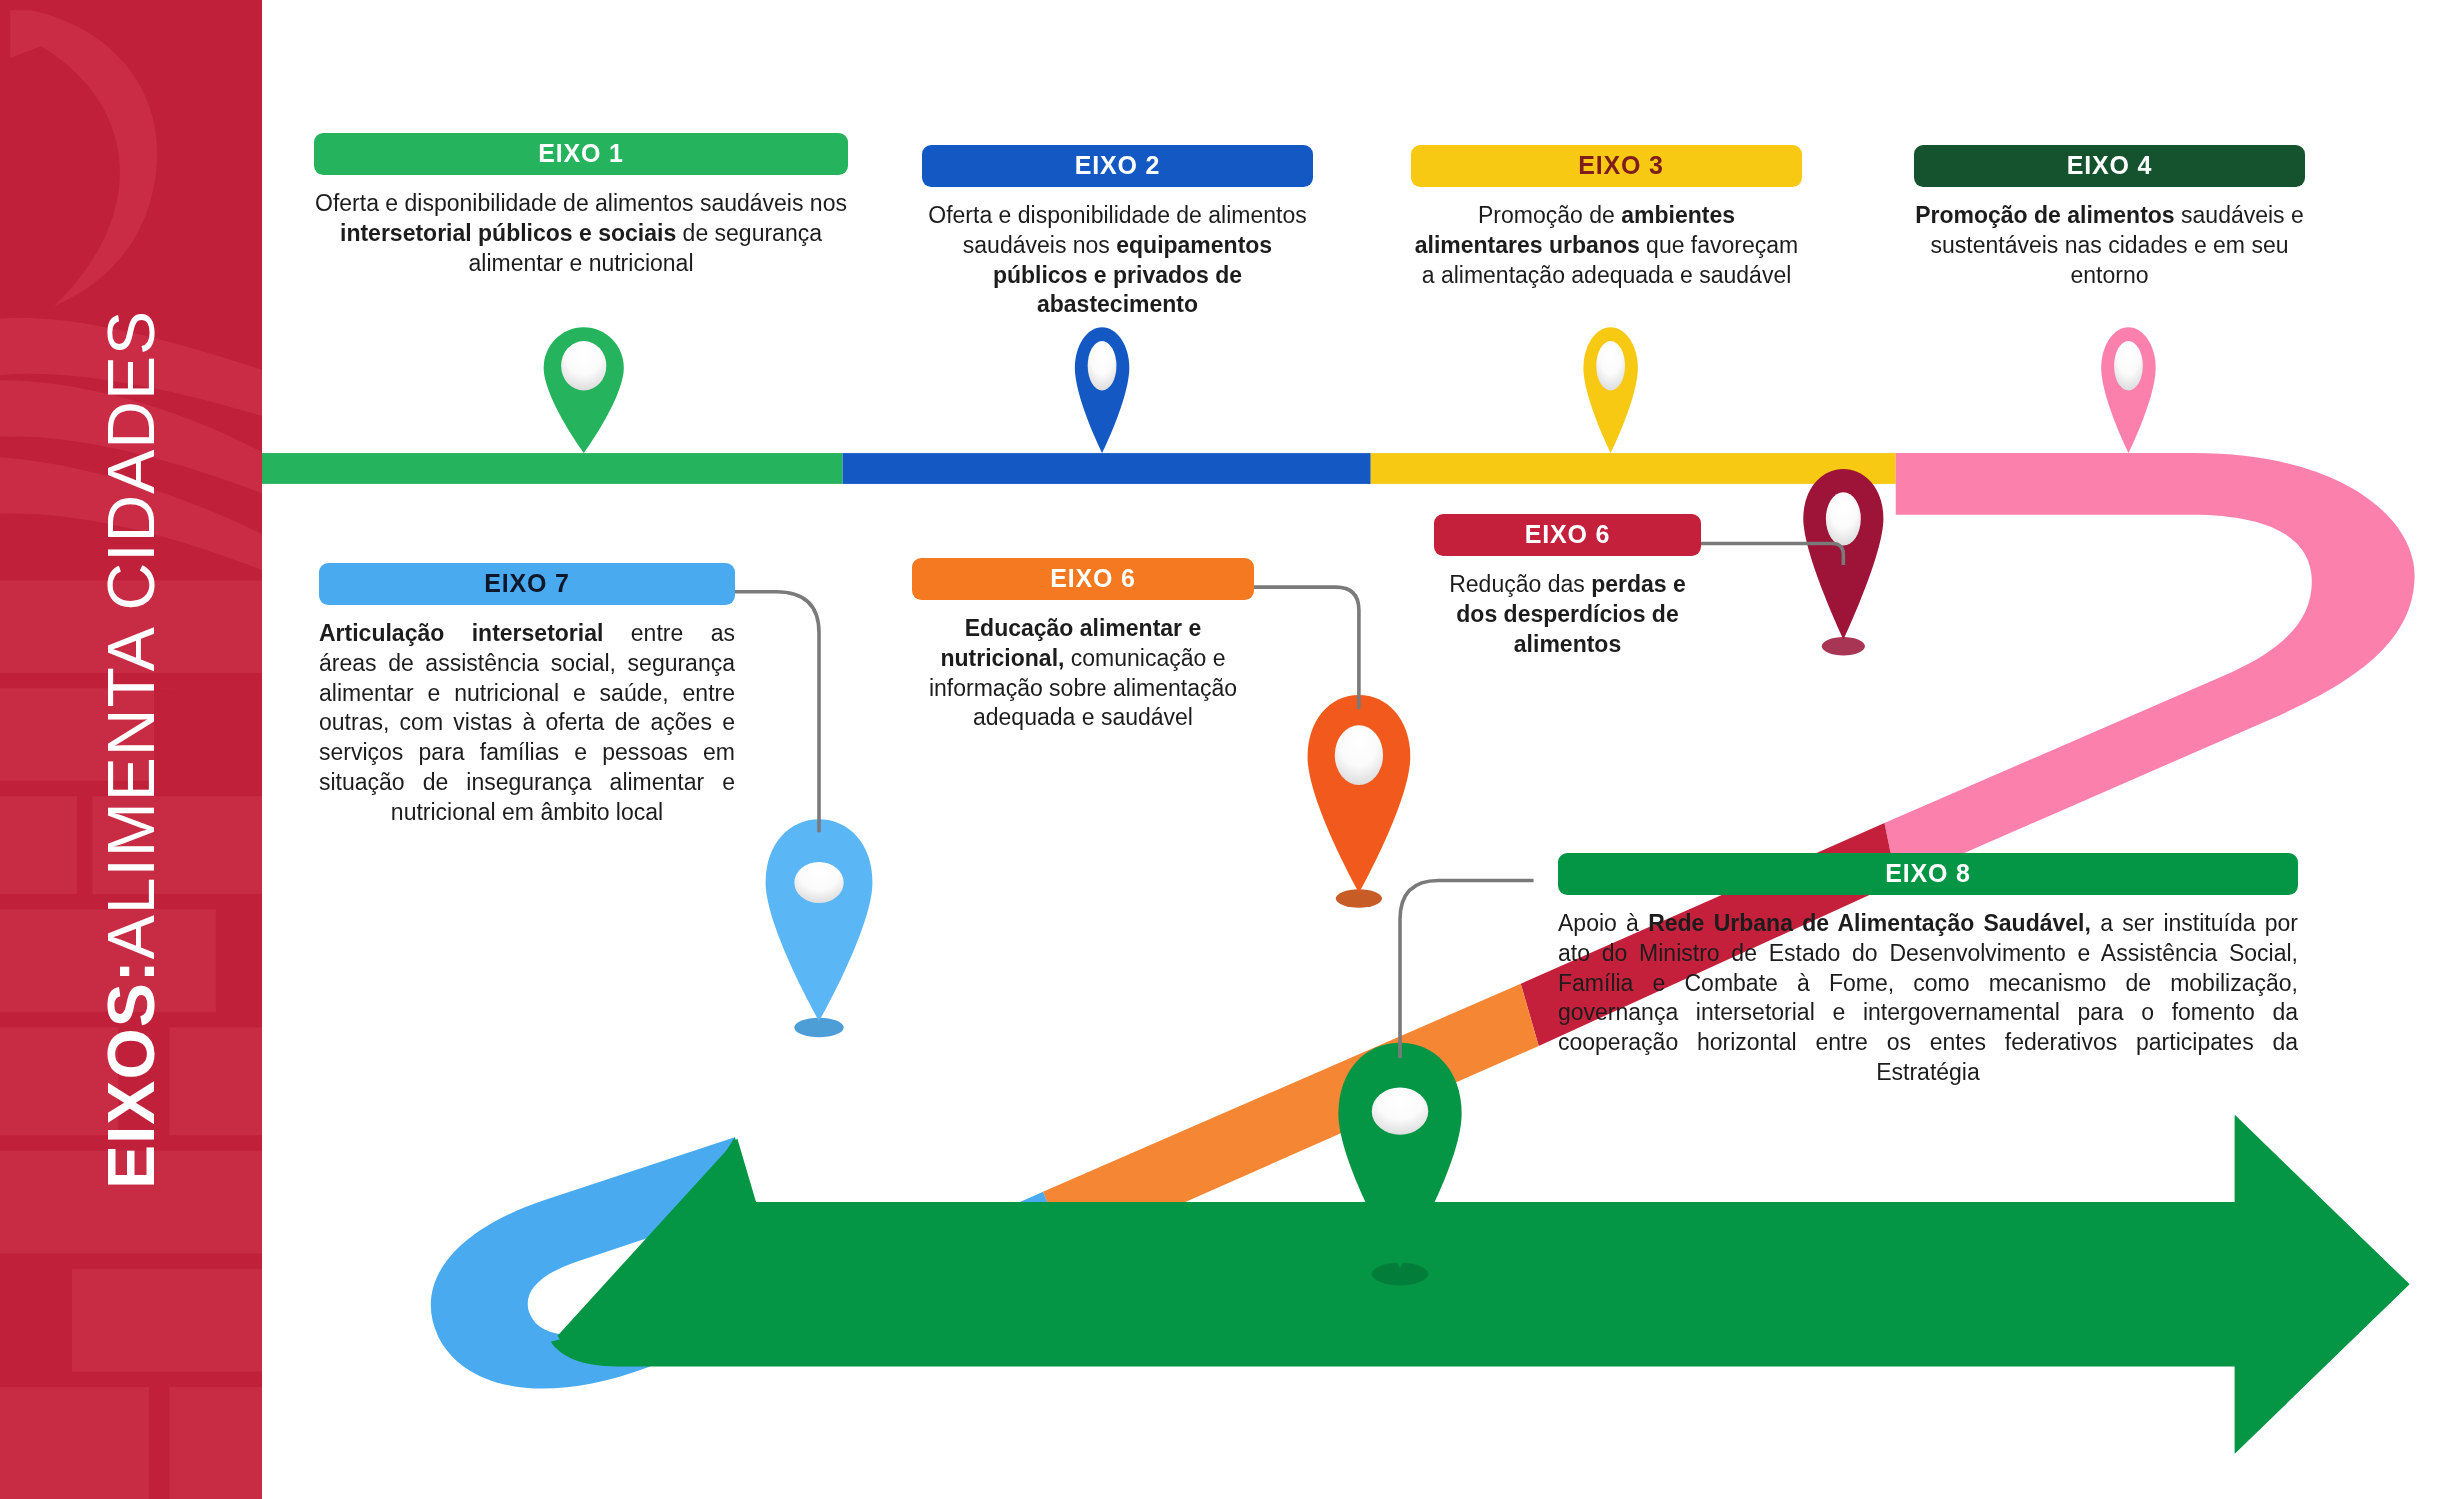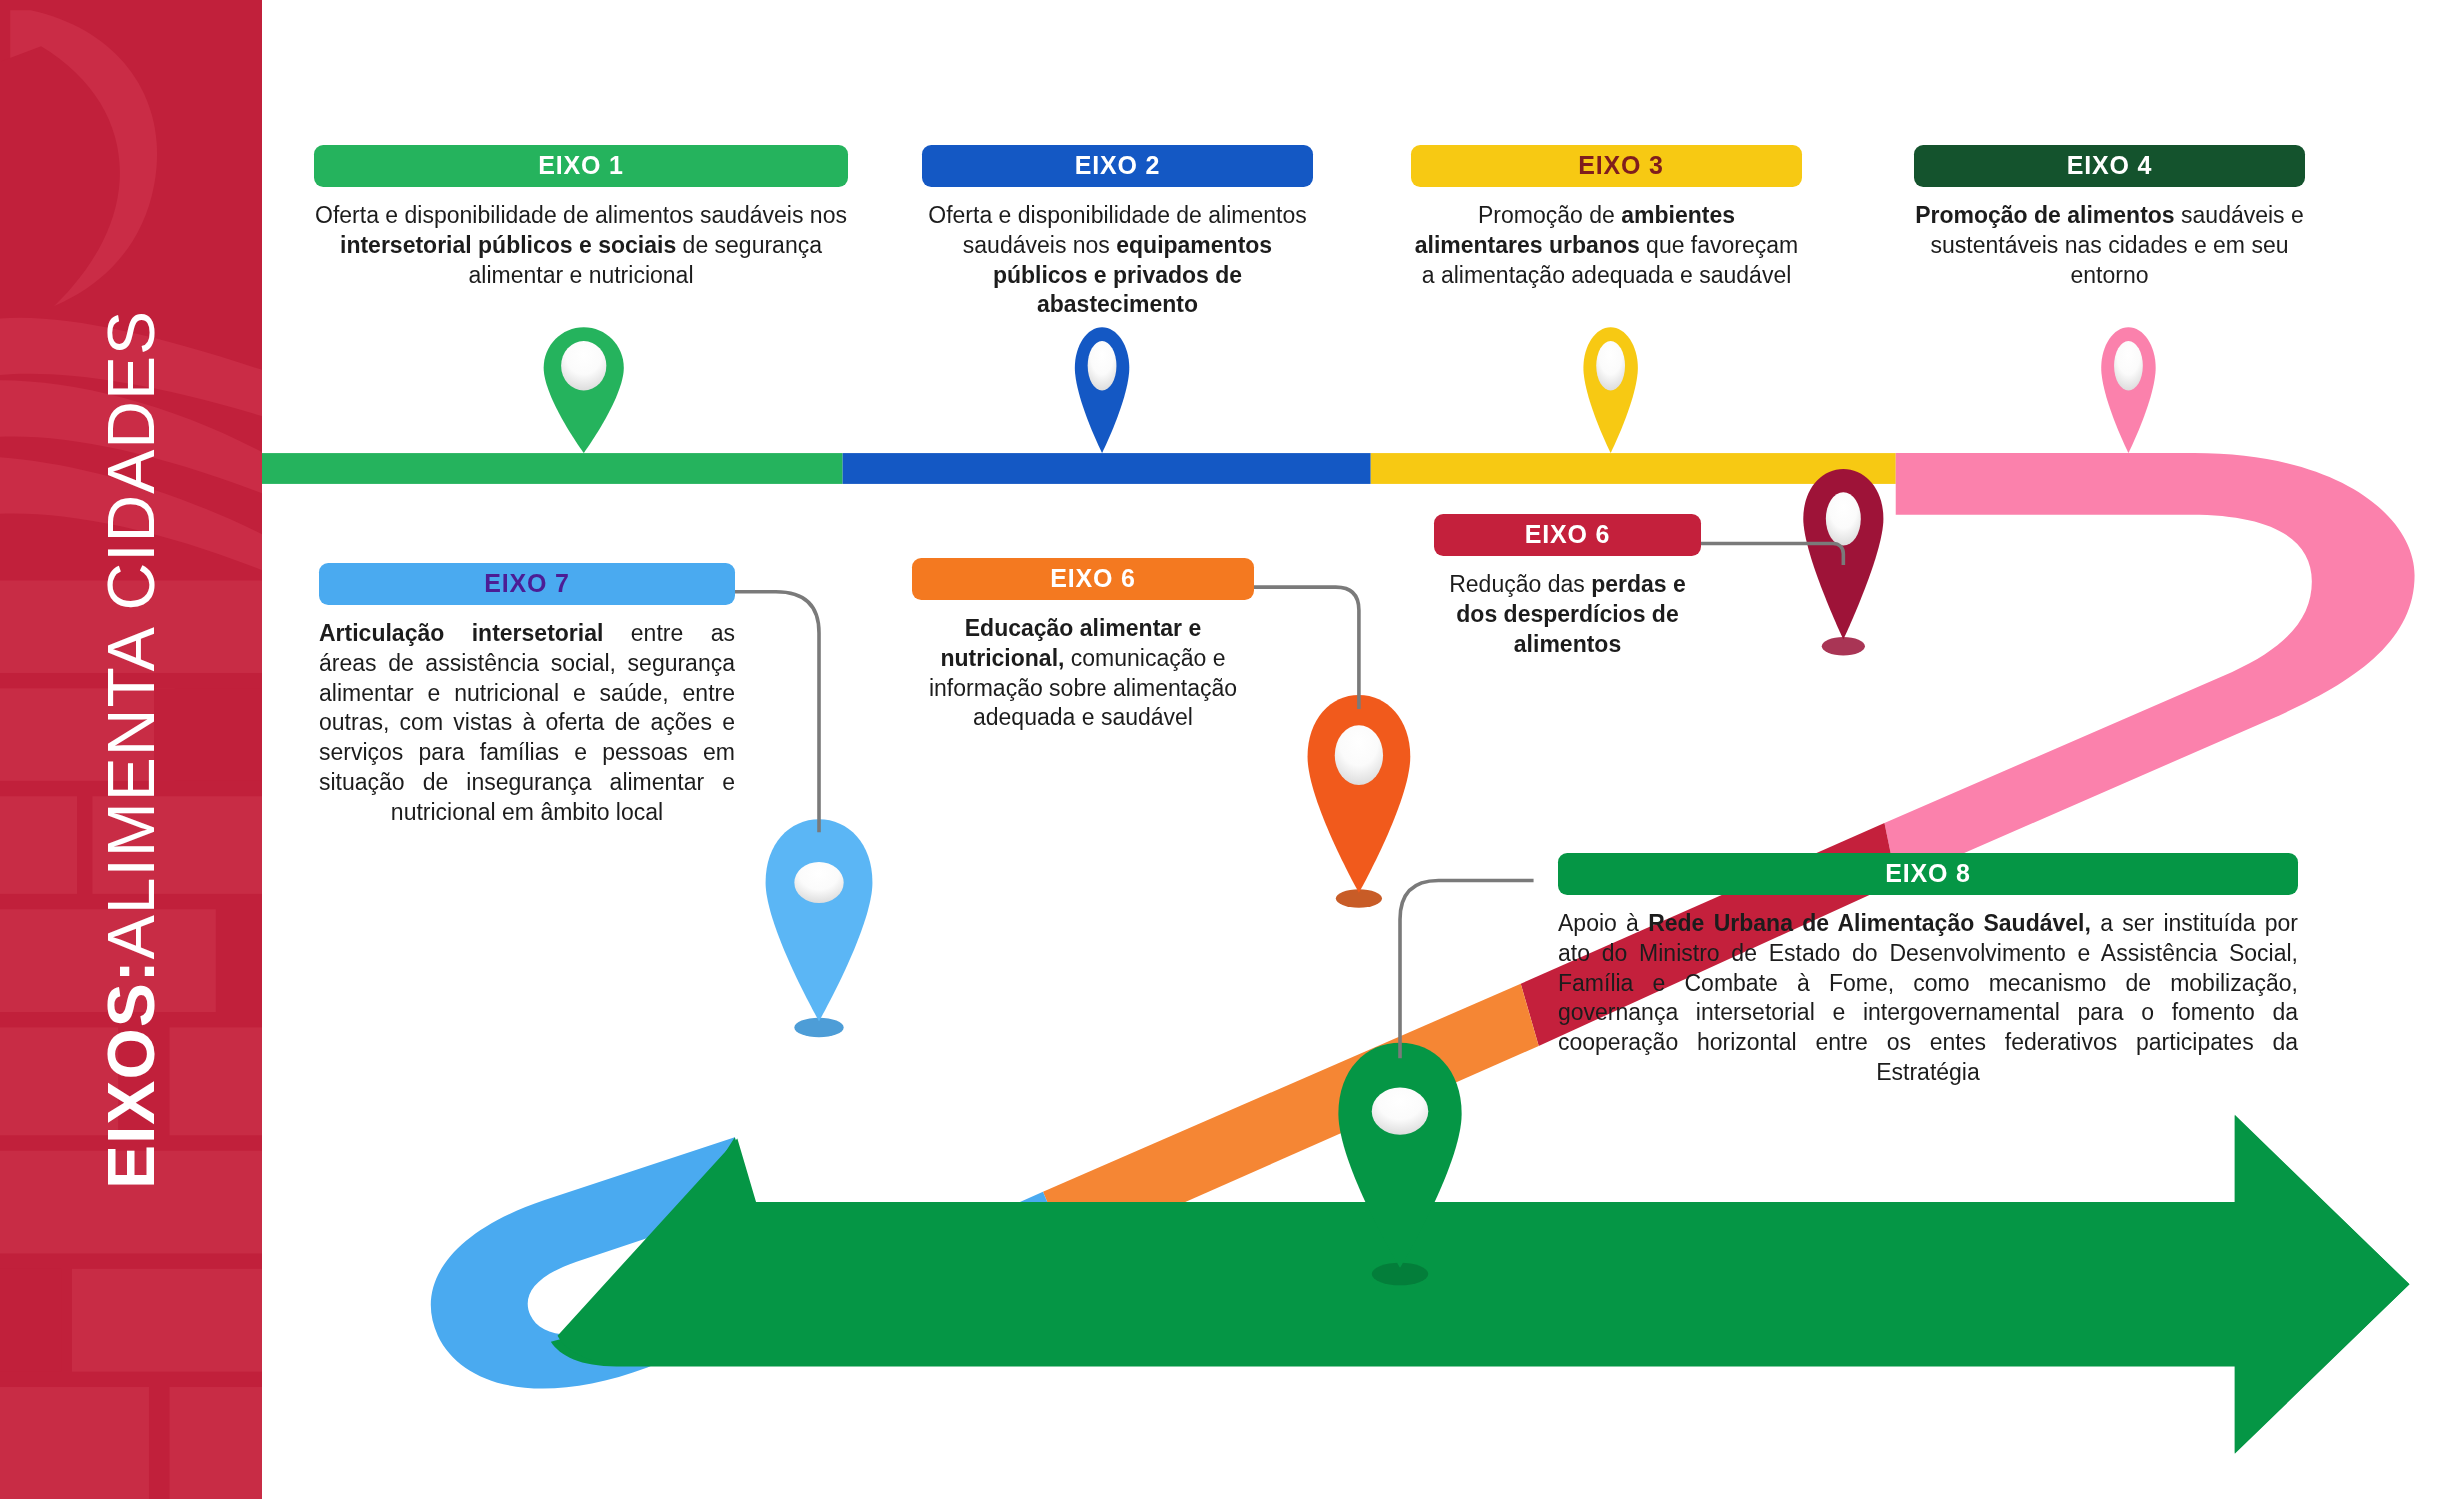--- a/index.html
+++ b/index.html
@@ -227,21 +227,21 @@
         <rect x="0" y="2700" width="290" height="218"></rect>
         <rect x="330" y="2700" width="180" height="218"></rect>
       </g>
     </svg>
     <div class="sidebar-title">
       <span class="bold">EIXOS:</span>
         <span class="light"> ALIMENTA CIDADES</span>
     </div>
   </div>
 
-  <div class="card" style="left:314px; top:145px; width:534px;">
+  <div class="card" style="left:314px; top:133px; width:534px;">
     <div class="card-header" style="background:#25b35d;color:#ffffff;">EIXO 1</div>
     <div class="card-body">Oferta e disponibilidade de alimentos saudáveis nos <b>intersetorial públicos e sociais</b> de segurança alimentar e nutricional</div>
   </div>
 
   <div class="card" style="left:922px; top:145px; width:391px;">
     <div class="card-header" style="background:#1458c4;color:#ffffff;">EIXO 2</div>
     <div class="card-body">Oferta e disponibilidade de alimentos saudáveis nos <b>equipamentos públicos e privados de abastecimento</b></div>
   </div>
 
   <div class="card" style="left:1411px; top:145px; width:391px;">
@@ -258,21 +258,21 @@
     <div class="card-header" style="background:#c4203c;color:#ffffff;">EIXO 6</div>
     <div class="card-body">Redução das <b>perdas e dos desperdícios de alimentos</b></div>
   </div>
 
   <div class="card" style="left:912px; top:558px; width:342px;">
     <div class="card-header" style="background:#f47920;color:#ffffff;padding-left:20px;">EIXO 6</div>
     <div class="card-body"><b>Educação alimentar e nutricional,</b> comunicação e informação sobre alimentação adequada e saudável</div>
   </div>
 
   <div class="card" style="left:319px; top:563px; width:416px;">
-    <div class="card-header" style="background:#4aaaf0;color:#4c1d95;">EIXO 7</div>
+    <div class="card-header" style="background:#4aaaf0;color:#0f172a;">EIXO 7</div>
     <div class="card-body justify"><b>Articulação intersetorial</b> entre as áreas de assistência social, segurança alimentar e nutricional e saúde, entre outras, com vistas à oferta de ações e serviços para famílias e pessoas em situação de insegurança alimentar e nutricional em âmbito local</div>
   </div>
 
   <div class="card" style="left:1534px; top:853px; width:740px;margin-left:24px;">
     <div class="card-header" style="background:#059645;color:#ffffff;">EIXO 8</div>
     <div class="card-body justify">Apoio à <b>Rede Urbana de Alimentação Saudável,</b> a ser instituída por ato do Ministro de Estado do Desenvolvimento e Assistência Social, Família e Combate à Fome, como mecanismo de mobilização, governança intersetorial e intergovernamental para o fomento da cooperação horizontal entre os entes federativos participates da Estratégia</div>
   </div>
 
 </div>
 

